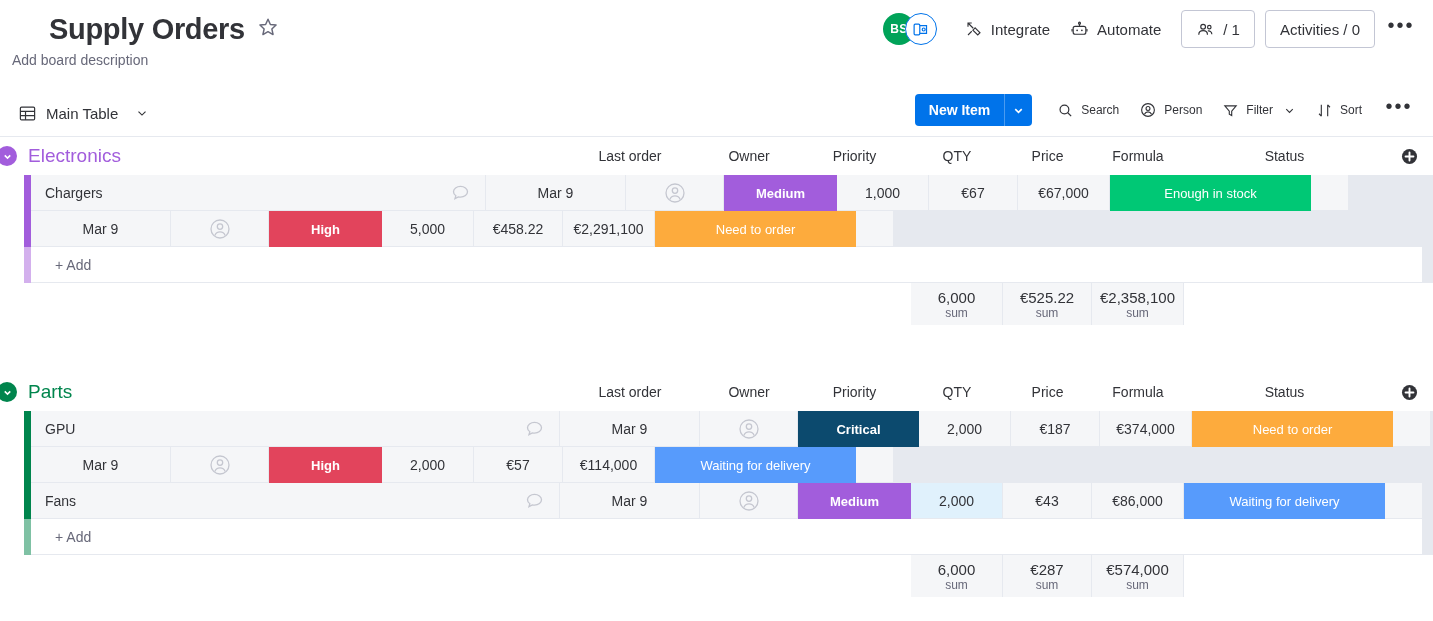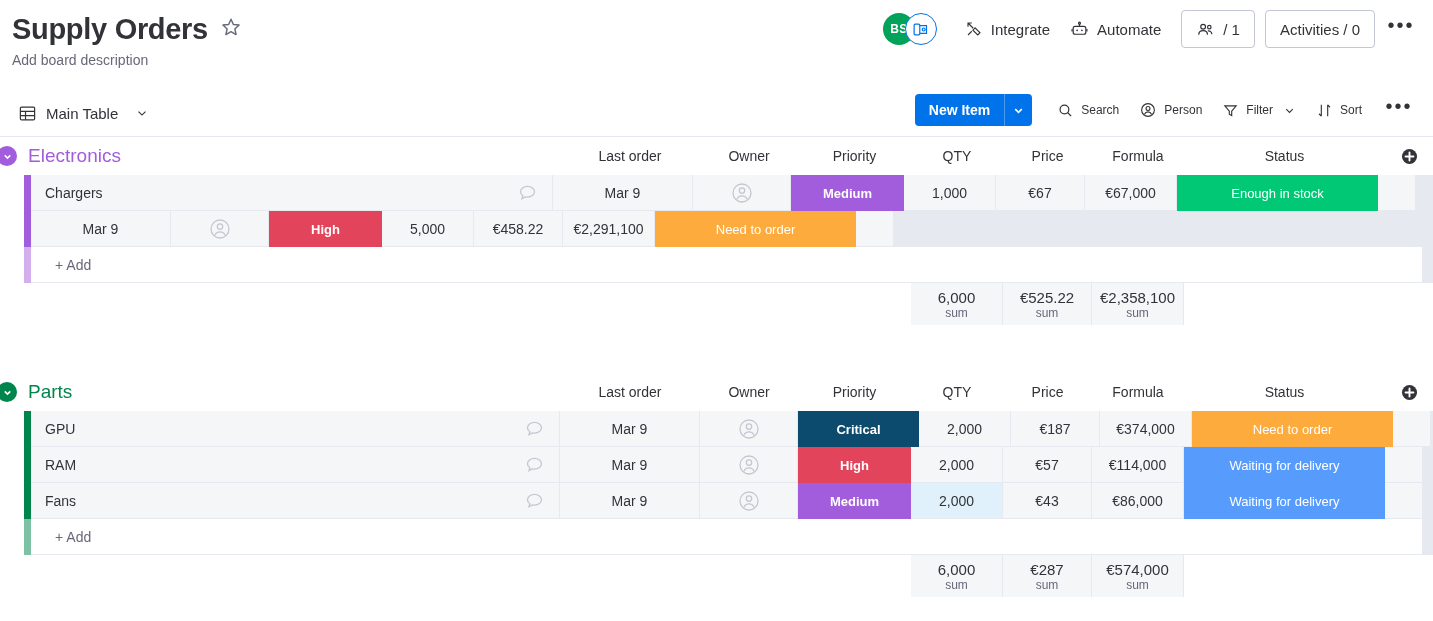--- a/index.html
+++ b/index.html
@@ -16,20 +16,21 @@
   .board-header {
     position: relative;
     height: 90px;
     padding: 0 18px 0 12px;
   }
   .title-row {
     display: flex;
     align-items: center;
     gap: 12px;
     padding-top: 12px;
+    margin-left: 37px;
   }
   .board-title {
     font-size: 29px;
     font-weight: bold;
     color: #323338;
     letter-spacing: -0.3px;
     line-height: 34px;
   }
   .star-icon { cursor: pointer; display: block; }
   .board-desc {
@@ -461,21 +462,21 @@
           <div class="add-col-btn" style="position:absolute;left:1385px">
             <svg width="19" height="19" viewBox="0 0 24 24">
               <circle cx="12" cy="12" r="9.5" fill="#323338"></circle>
               <path d="M12 7v10M7 12h10" stroke="#fff" stroke-width="2.4" stroke-linecap="round"></path>
             </svg>
           </div>
         </div>
       </div>
       <div class="row">
         <div class="row-bar" style="background:#a25ddc"></div>
-        <div class="cell cell-name" style="width:522px">
+        <div class="cell cell-name" style="width:455px">
           <span>Chargers</span>
           <span class="chat-bubble">
             <svg width="21" height="21" viewBox="0 0 24 24" fill="none" stroke="#c5c7d0" stroke-width="1.5">
               <path d="M12 4.5c4.4 0 8 2.7 8 6.1 0 3.4-3.6 6.1-8 6.1-.9 0-1.7-.1-2.5-.3l-3.8 2 1-3.2C4.9 14 4 12.4 4 10.6c0-3.4 3.6-6.1 8-6.1z"></path>
             </svg>
           </span>
         </div>
         <div class="cell" style="width:140px">Mar 9</div>
         <div class="cell" style="width:98px">
           <svg width="24" height="24" viewBox="0 0 24 24" fill="none" stroke="#c5c7d0" stroke-width="1.3">
@@ -576,28 +577,20 @@
         <div class="cell priority-cell" style="width:121px;background:#0c4a6e">Critical</div>
         <div class="cell" style="width:92px">2,000</div>
         <div class="cell" style="width:89px">€187</div>
         <div class="cell" style="width:92px">€374,000</div>
         <div class="cell status-cell" style="width:201px;background:#fdab3d">Need to order</div>
         <div class="blank-cell" style="width:38px"></div>
         <div class="edge-strip" style="flex:1"></div>
       </div>
       <div class="row">
         <div class="row-bar" style="background:#00854d"></div>
-        <div class="cell cell-name" style="width:529px">
-          <span>RAM</span>
-          <span class="chat-bubble">
-            <svg width="21" height="21" viewBox="0 0 24 24" fill="none" stroke="#c5c7d0" stroke-width="1.5">
-              <path d="M12 4.5c4.4 0 8 2.7 8 6.1 0 3.4-3.6 6.1-8 6.1-.9 0-1.7-.1-2.5-.3l-3.8 2 1-3.2C4.9 14 4 12.4 4 10.6c0-3.4 3.6-6.1 8-6.1z"></path>
-            </svg>
-          </span>
-        </div>
         <div class="cell" style="width:140px">Mar 9</div>
         <div class="cell" style="width:98px">
           <svg width="24" height="24" viewBox="0 0 24 24" fill="none" stroke="#c5c7d0" stroke-width="1.3">
             <circle cx="12" cy="12" r="9"></circle>
             <circle cx="12" cy="9.6" r="2.7"></circle>
             <path d="M6.8 18.4c.9-2.3 2.8-3.6 5.2-3.6s4.3 1.3 5.2 3.6"></path>
           </svg>
         </div>
         <div class="cell priority-cell" style="width:113px;background:#e2445c">High</div>
         <div class="cell" style="width:92px">2,000</div>

